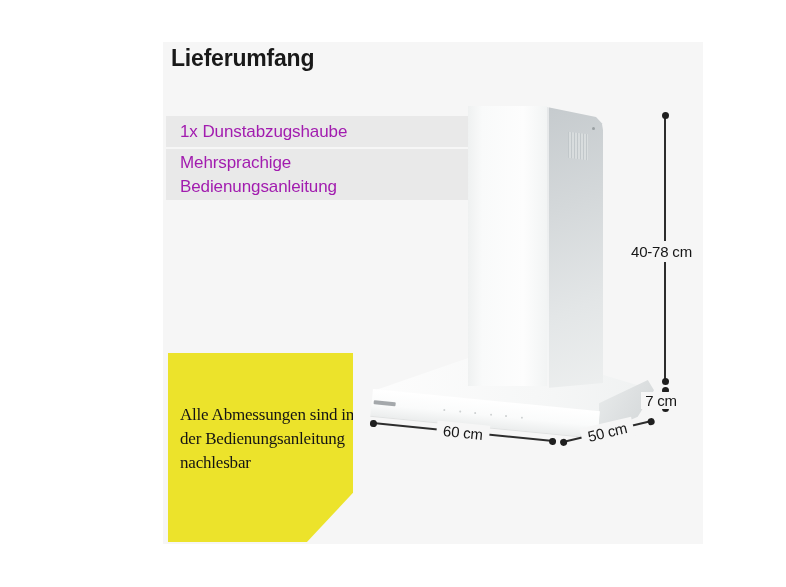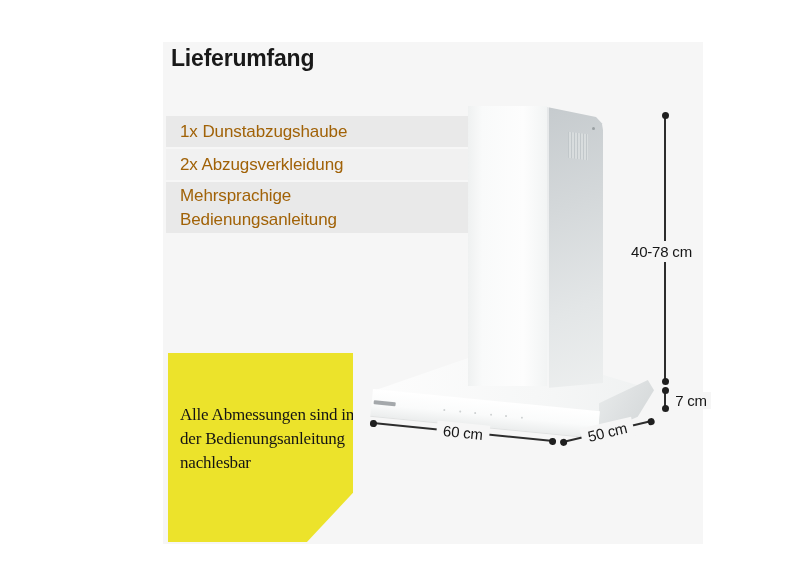--- a/index.html
+++ b/index.html
@@ -7,21 +7,21 @@
   body { font-family:"Liberation Sans", sans-serif; }
   .stage { position:relative; width:786px; height:587px; background:#ffffff; overflow:hidden;margin-left:40px; }
 
   
   .card { position:absolute; left:123px; top:42px; width:540px; height:502px; background:#f6f6f6; }
 
   .title { position:absolute; left:8px; top:3px; font-size:23px; font-weight:700; color:#191919; letter-spacing:-0.2px; }
 
   
   .list { position:absolute; left:3px; top:74px; width:302px; }
-  .row { width:100%; margin-bottom:2px; padding:0 0 0 14px; font-size:17px; color:#a16207; letter-spacing:-0.1px; }
+  .row { width:100%; margin-bottom:2px; padding:0 0 0 14px; font-size:17px; color:#a21caf; letter-spacing:-0.1px; }
   .row.odd  { background:#e9e9e9; }
   .row.even { background:#f1f1f1; }
   .row.single { height:31px; line-height:31px; }
   .row.double { height:51px; padding-top:2px; }
   .row.double .row-label { display:inline-block; width:240px; line-height:24px; }
 
   
   .note { position:absolute; left:5px; top:311px; width:185px; height:189px; background:#ece32b;
           clip-path:polygon(0 0, 100% 0, 100% 74%, 75.1% 100%, 0 100%); }
   .note-text { position:absolute; left:12px; top:50px; width:178px; font-size:17px; line-height:24px; color:#141414; letter-spacing:-0.2px;font-family:Liberation Serif, serif; }
@@ -52,21 +52,21 @@
     clip-path:polygon(1.8% 43%, 89% 0, 100% 19%, 71% 68%, 1.8% 100%); }
 
   
   .dim { color:#161616; font-size:15px; letter-spacing:-0.2px; }
   .dot { position:absolute; width:7px; height:7px; border-radius:50%; background:#1f1f1f; }
 
   .vline-long { position:absolute; left:501px; top:73px; width:2px; height:266px; background:#2d2d2d; }
   .label-height { position:absolute; left:468px; top:199px; width:68px; text-align:left; background:#f6f6f6; padding:2px 0; }
 
   .vline-short { position:absolute; left:501px; top:348px; width:2px; height:18px; background:#2d2d2d; }
-  .label-hood { position:absolute; left:508px; top:350px; width:40px; text-align:center; background:#f6f6f6; }
+  .label-hood { position:absolute; left:478px; top:350px; width:40px; text-align:center; background:#f6f6f6; }
 
   .slant-line { position:absolute; height:2px; background:#2d2d2d; transform-origin:left center;
     display:flex; align-items:center; justify-content:center; }
   .slant-line .dot-l { position:absolute; left:-3px; top:-2.5px; }
   .slant-line .dot-r { position:absolute; right:-3px; top:-2.5px; }
   .slant-label { background:#f6f6f6; padding:1px 7px; white-space:nowrap; }
 
   .line-60 { left:210px; top:380px; width:181px; transform:rotate(5.7deg); }
   .line-50 { left:400px; top:399px; width:91px; transform:rotate(-13.3deg); }
 </style>
@@ -74,23 +74,20 @@
 <body>
 
 <div class="stage">
   <div class="card">
 
     <div class="title">Lieferumfang</div>
 
     <div class="list">
       <div class="row odd single">
         <span class="row-label">1x Dunstabzugshaube</span>
-      </div>
-      <div class="row even single">
-        <span class="row-label">2x Abzugsverkleidung</span>
       </div>
       <div class="row odd double">
         <span class="row-label">Mehrsprachige Bedienungsanleitung</span>
       </div>
     </div>
 
     <div class="note">
       <div class="note-text">Alle Abmessungen sind in der Bedienungsanleitung nachlesbar</div>
     </div>
 

